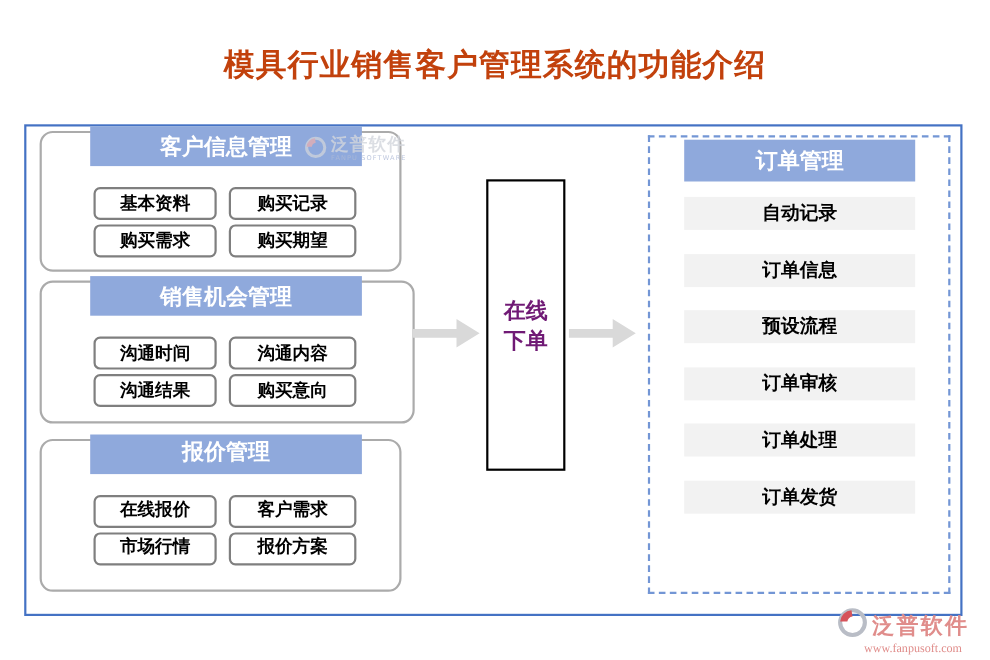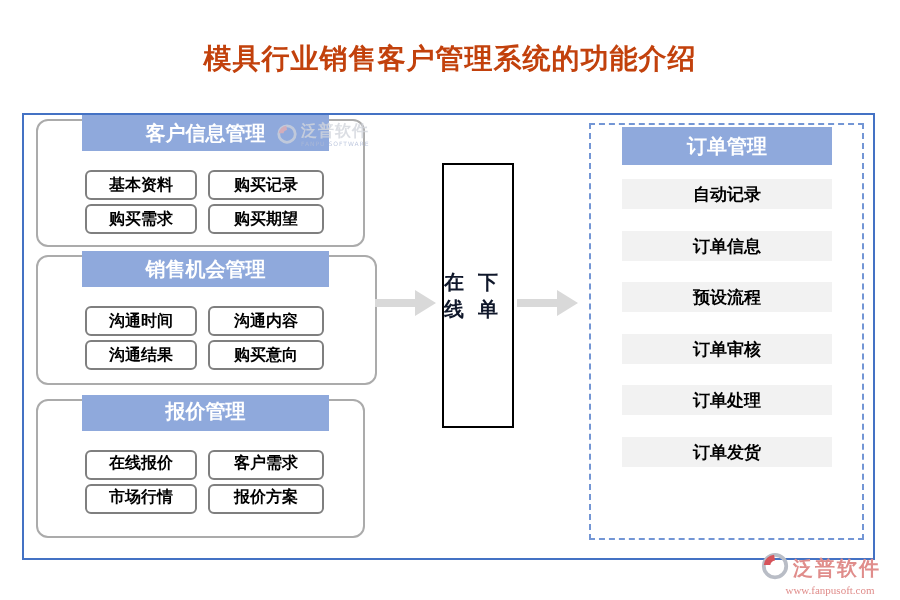--- a/index.html
+++ b/index.html
@@ -25,23 +25,23 @@
   .btn{position:absolute;height:26px;background:#ffffff;border:2px solid #7F7F7F;
        border-radius:6px;font-size:16px;font-weight:bold;color:#000;text-align:center;
        line-height:25px;box-sizing:content-box;}
   .bA{left:47px;width:108px;}
   .bB{left:170px;width:112px;}
   .r1{top:39px;margin-top:10px;}
   .r2{top:83px;}
 
   
   .online-box{position:absolute;left:442px;top:163px;width:68px;height:261px;
-              border:2px solid #000;background:#fff;display:flex;flex-direction:row;
+              border:2px solid #000;background:#fff;display:flex;flex-direction:column;
               justify-content:center;align-items:center;font-size:20px;font-weight:bold;
-              color:#0f172a;line-height:27px;}
+              color:#701a75;line-height:27px;}
   .arrow{position:absolute;width:62px;height:30px;}
   .a1{left:375px;top:288px;}
   .a2{left:517px;top:288px;}
 
   
   .dashed{position:absolute;left:589px;top:123px;width:271px;height:413px;
           border:2px dashed #7396D5;}
   .ohead{position:absolute;left:31px;top:2px;width:210px;height:38px;background:#8FA9DC;
          color:#ffffff;font-size:20px;font-weight:bold;text-align:center;line-height:38px;}
   .oitem{position:absolute;left:31px;width:210px;height:30px;background:#F2F2F2;

